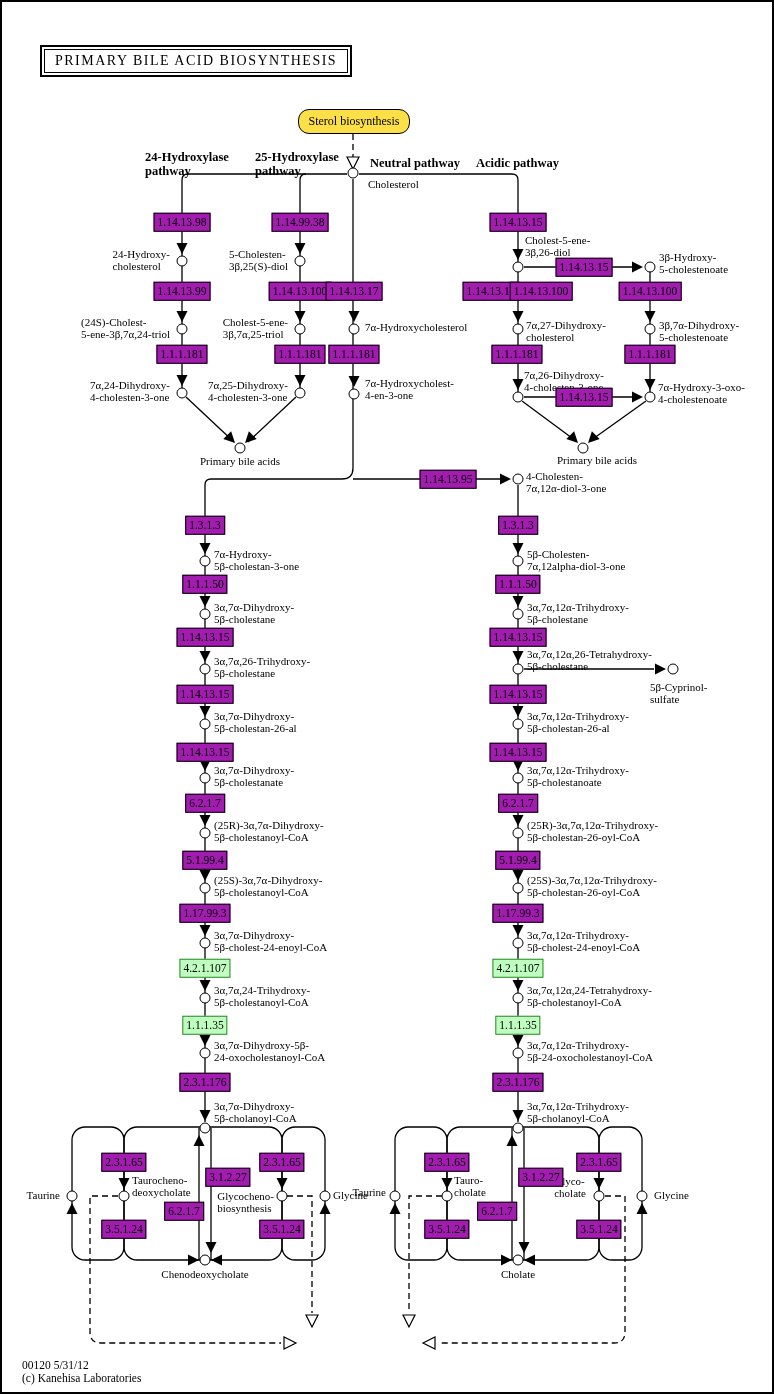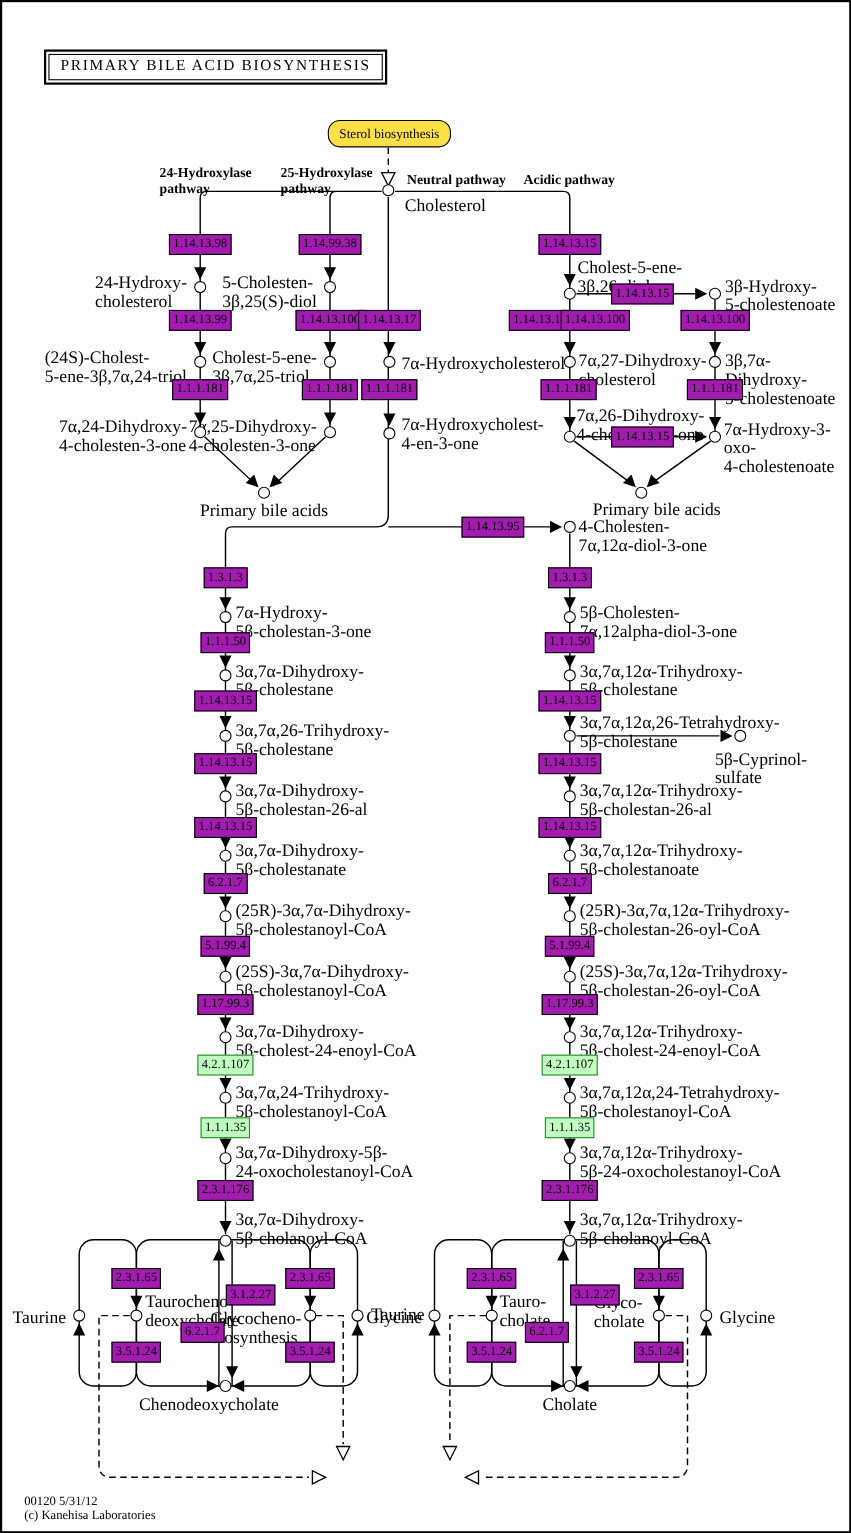--- a/index.html
+++ b/index.html
@@ -4,21 +4,21 @@
 <style>
   html,body{margin:0;padding:0;background:#888}
   .page{position:relative;width:774px;height:1394px;background:#fff;border:2px solid #000;
         box-sizing:border-box;font-family:"Liberation Serif",serif;color:#000;overflow:hidden}
   svg.wires{position:absolute;left:0;top:0;z-index:0}
   .b{position:absolute;transform:translate(-50%,-50%);border:1.4px solid #000;background:#a21caf;
      font-size:11.5px;line-height:1;padding:2.5px 3px;white-space:nowrap;z-index:2}
   .b.g{background:#bfffbf;border-color:#2d862d}
   .n{position:absolute;width:9px;height:9px;border:1.6px solid #000;border-radius:50%;
      background:#fff;transform:translate(-50%,-50%);z-index:2}
-  .l{position:absolute;font-size:16px;line-height:1.07;white-space:pre-line;z-index:1}
+  .l{position:absolute;font-size:11px;line-height:1.07;white-space:pre-line;z-index:1}
   .ra{text-align:left}
   .ca{transform:translateX(-50%);text-align:right}
   .h{position:absolute;font-weight:bold;font-size:12.5px;line-height:1.12;white-space:pre-line;z-index:1}
   .map{position:absolute;border:1.4px solid #000;border-radius:11px;background:#fde047;font-size:12px;
        line-height:1.1;z-index:2;display:flex;align-items:center;justify-content:center;white-space:pre-line}
   .map.left{justify-content:flex-start;padding-left:9px}
   .title-outer{position:absolute;left:38px;top:43px;border:2px solid #000;padding:2px;background:#fff;z-index:2}
   .title-inner{border:1px solid #000;padding:3px 10px;font-size:14px;letter-spacing:1.5px}
   .f{position:absolute;font-size:11.5px;line-height:1.15;z-index:1}
 </style>
@@ -335,21 +335,21 @@
 <div class="l" style="left:525px;top:1099px">3α,7α,12α-Trihydroxy-
 5β-cholanoyl-CoA</div>
 <div class="l" style="left:648px;top:680px">5β-Cyprinol-
 sulfate</div>
 <div class="l ra" style="right:712px;top:1188px">Taurine</div>
 <div class="l" style="left:130px;top:1173px">Taurocheno-
 deoxycholate</div>
 <div class="l ra" style="right:498px;top:1189px">Glycocheno-
 biosynthesis</div>
 <div class="l" style="left:331px;top:1188px">Glycine</div>
-<div class="l ca" style="left:188px;top:1267px">Chenodeoxycholate</div>
+<div class="l ca" style="left:203px;top:1267px">Chenodeoxycholate</div>
 <div class="l ra" style="right:386px;top:1185px">Taurine</div>
 <div class="l" style="left:452px;top:1173px">Tauro-
 cholate</div>
 <div class="l ra" style="right:186px;top:1174px">Glyco-
 cholate</div>
 <div class="l" style="left:652px;top:1188px">Glycine</div>
 <div class="l ca" style="left:516px;top:1267px">Cholate</div>
 
 <div class="f" style="left:20px;top:1357px">00120 5/31/12</div>
 <div class="f" style="left:20px;top:1370px">(c) Kanehisa Laboratories</div>

